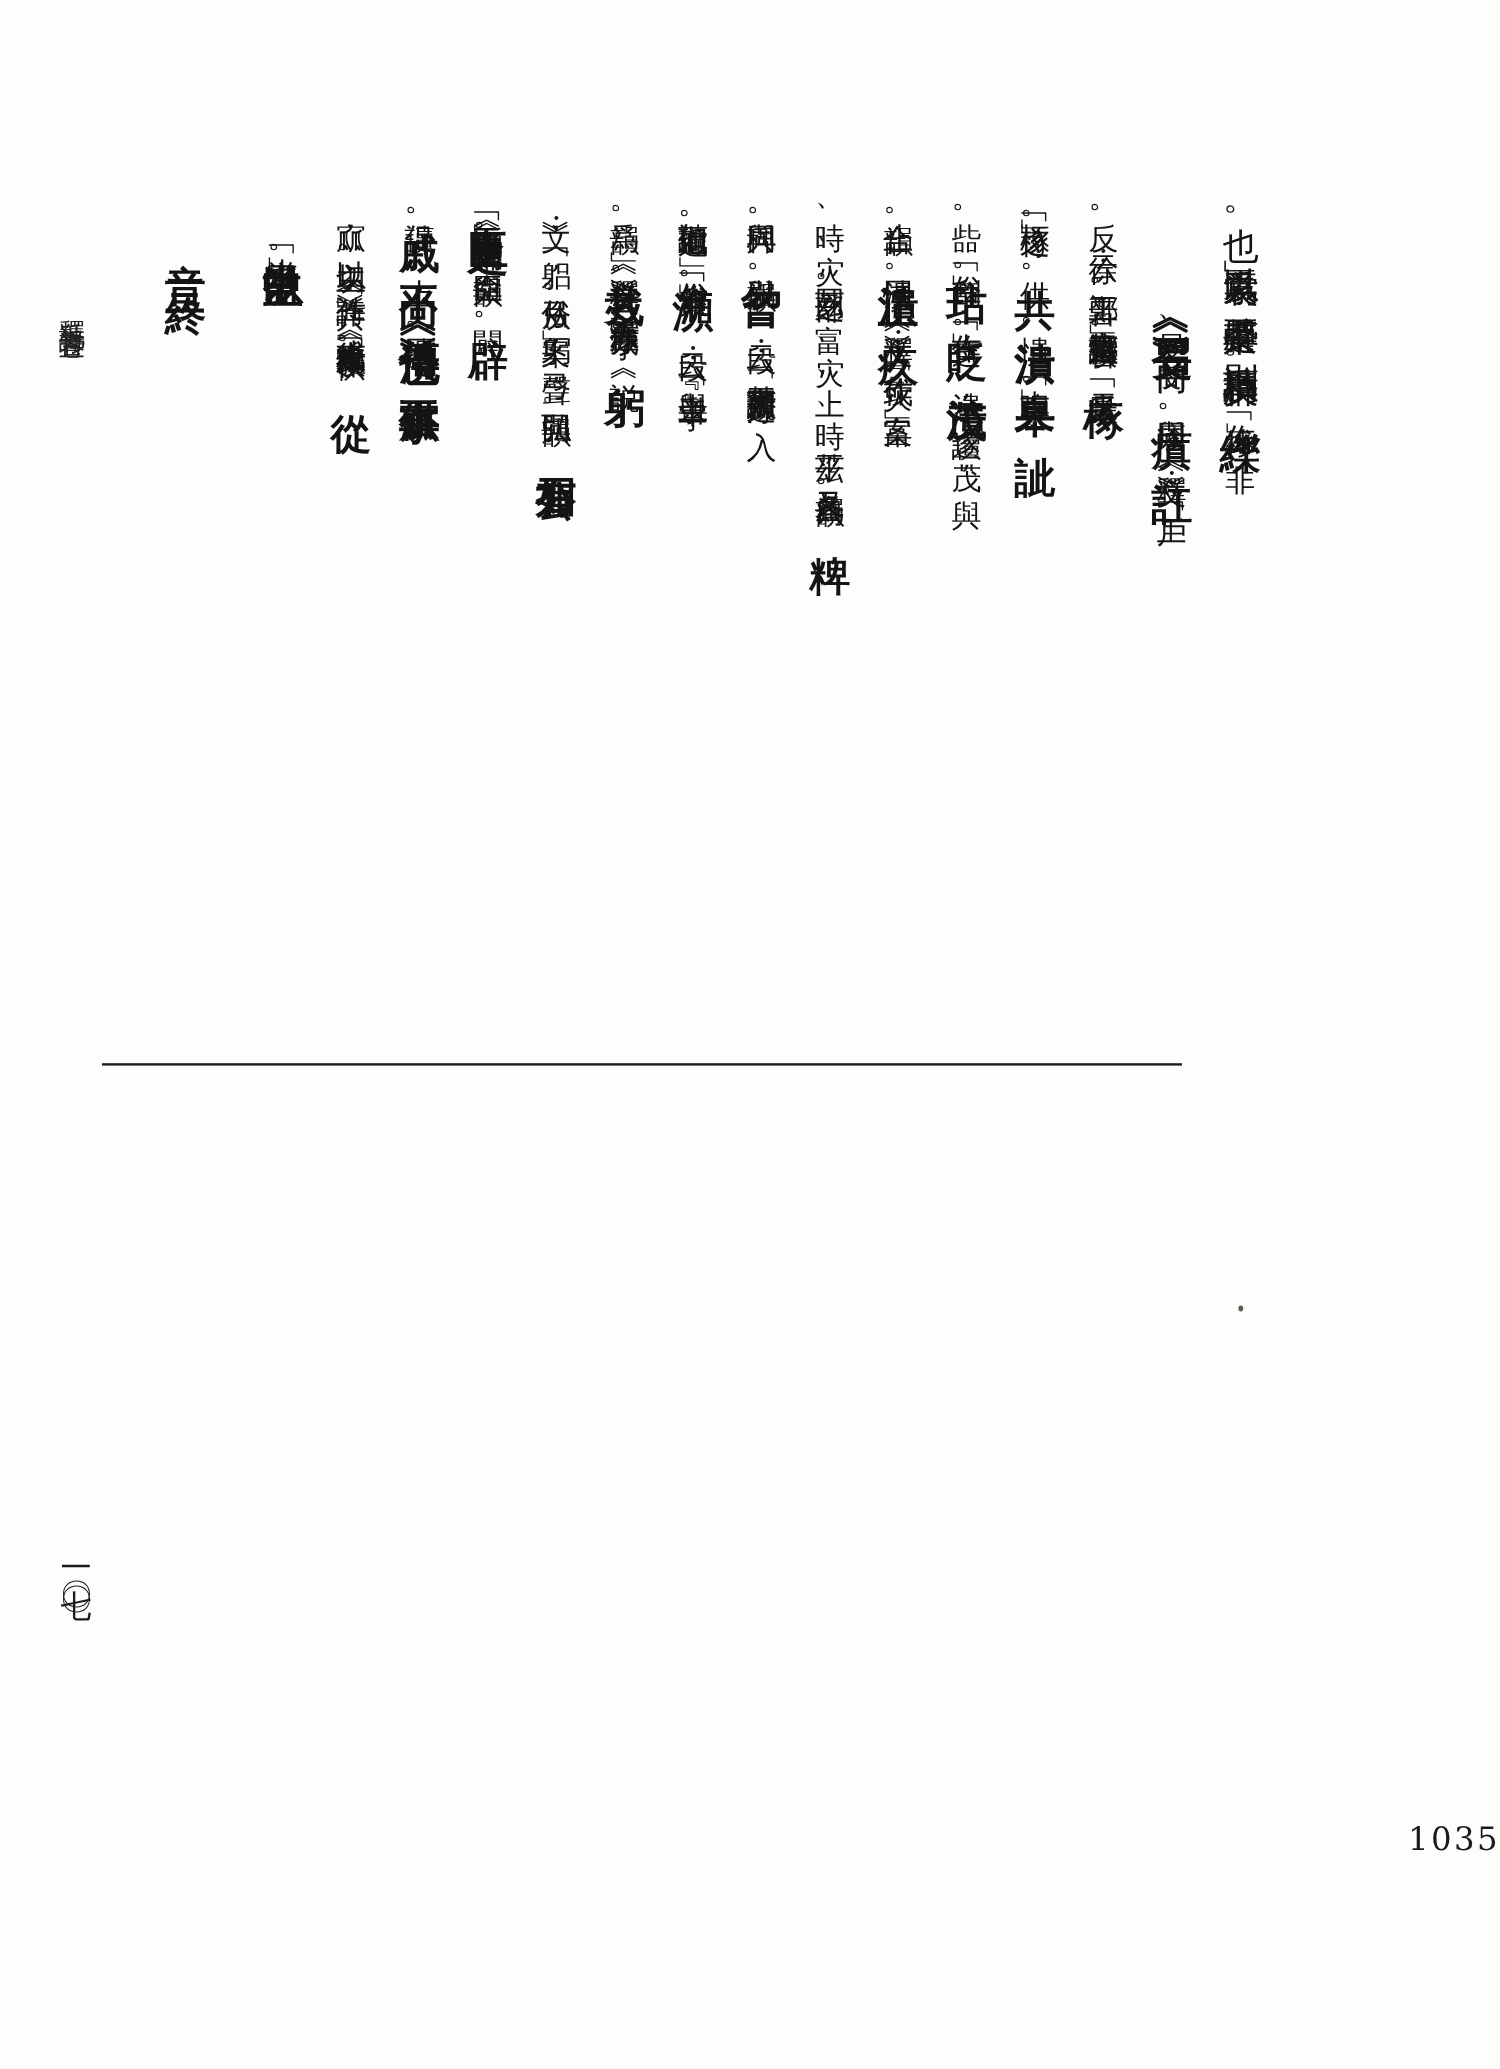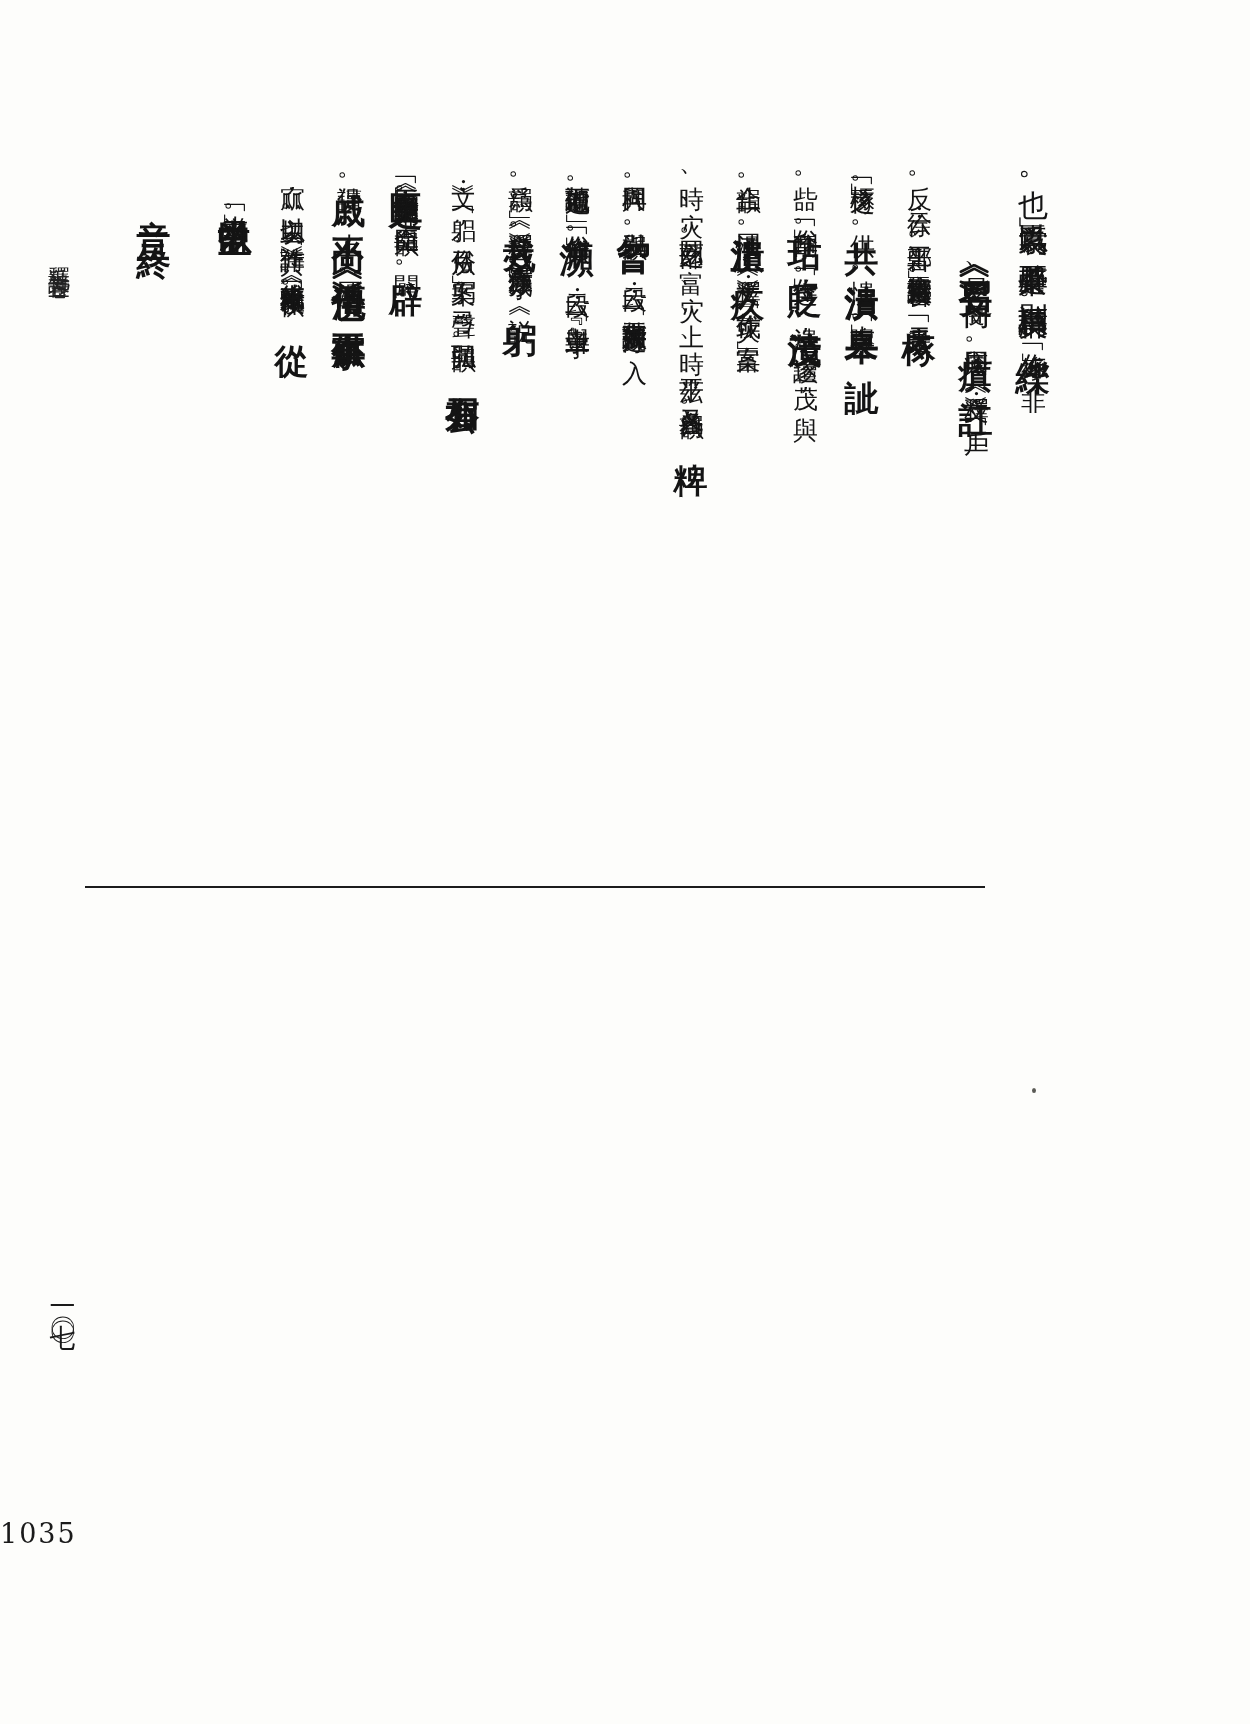--- a/index.html
+++ b/index.html
@@ -24,21 +24,21 @@
     writing-mode:vertical-rl;text-orientation:upright;
     font-size:22px;letter-spacing:3px;color:#222;
   }
   .folio{
     position:absolute;left:46px;top:1292px;
     writing-mode:vertical-rl;text-orientation:upright;
     font-size:26px;letter-spacing:4px;color:#1a1a1a;
   }
   .pageno{
     position:absolute;left:0;top:1518px;width:100%;
-    text-align:left;font-size:27px;letter-spacing:2px;color:#1a1a1a;
+    text-align:right;font-size:27px;letter-spacing:2px;color:#1a1a1a;
   }
   .speck{position:absolute;left:1032px;top:1088px;width:4px;height:5px;background:#5a5a55;border-radius:50%;}
 </style>
 </head>
 <body>
 
 <div class="page">
 
   <div class="textblock">
 

